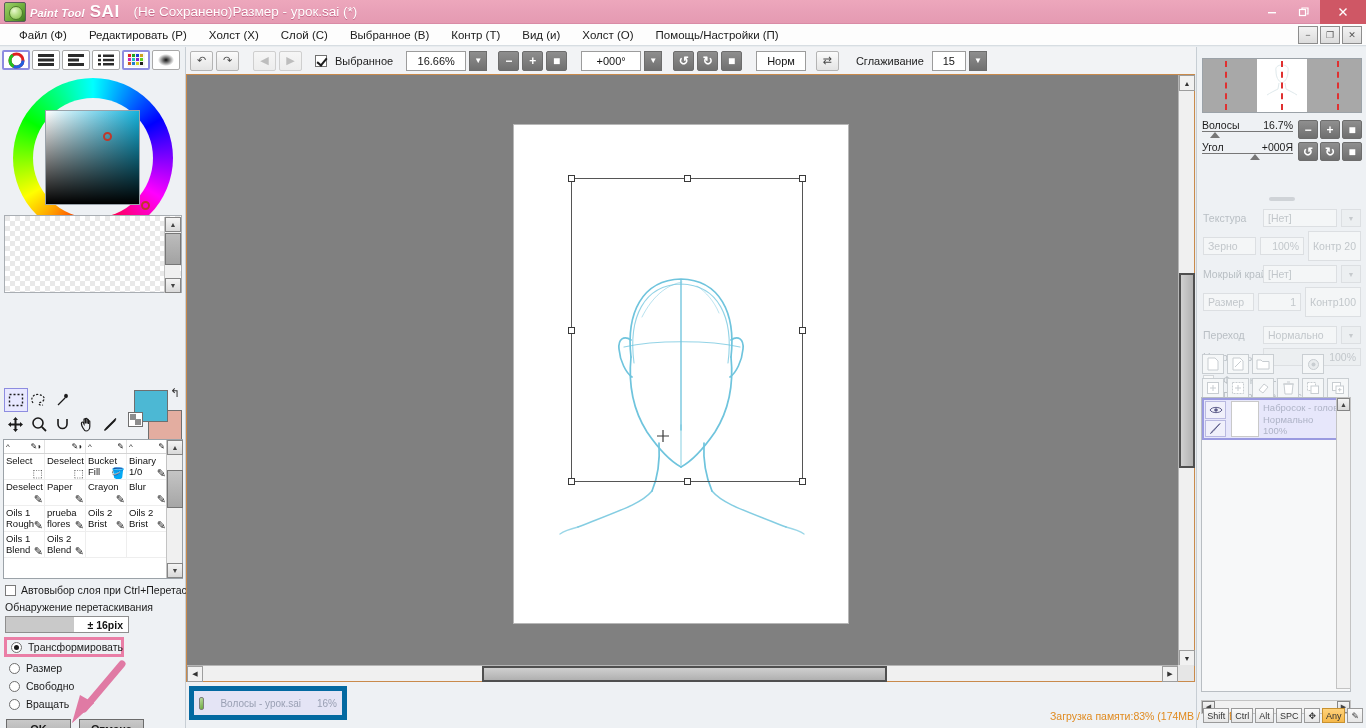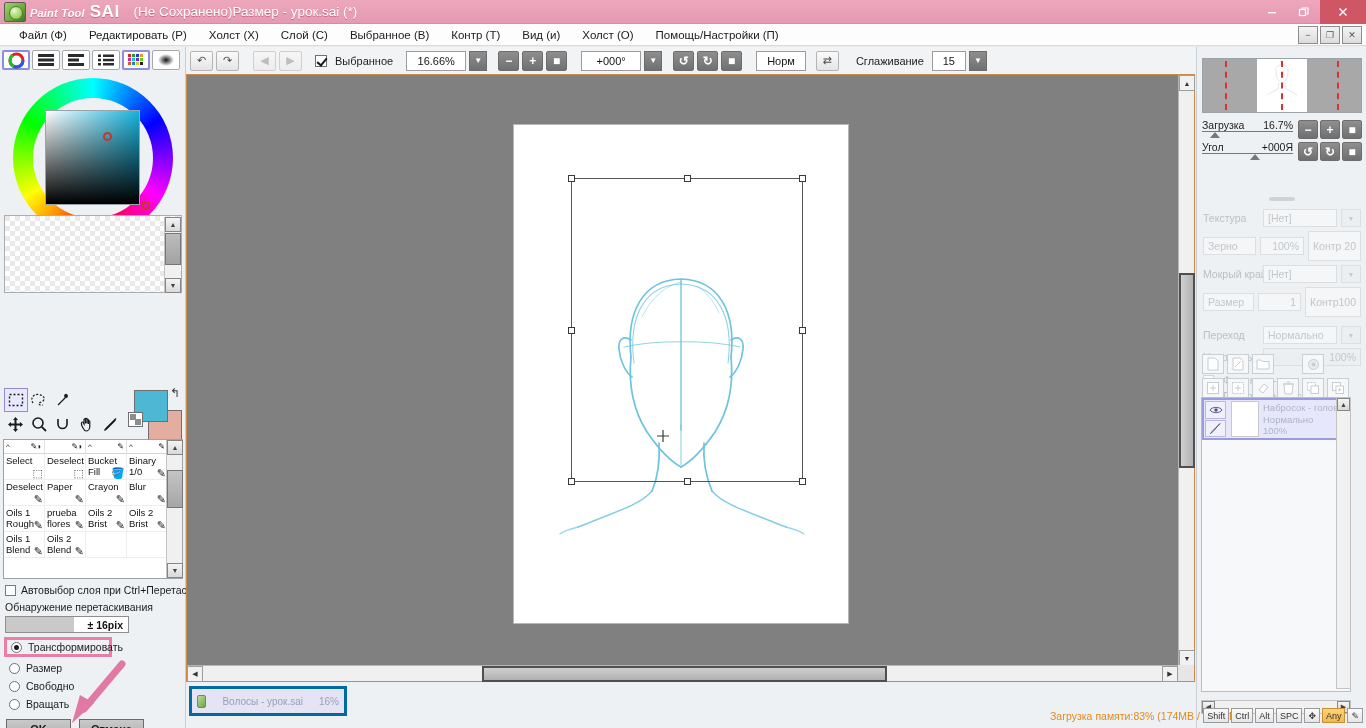--- a/index.html
+++ b/index.html
@@ -193,21 +193,21 @@
   .sliderbox {
     margin:2px 5px 4px 5px; width:124px; height:17px; border:1px solid #8e8e8e; background:#ffffff;
     position:relative; display:flex; align-items:center; justify-content:flex-end; padding-right:5px;
   }
   .sliderfill { position:absolute; left:0; top:0; height:15px; width:68px; background:#c9c9c9; }
   .sliderval { position:relative; font-size:10.5px; color:#111; font-weight:bold; }
   .radio { width:11px; height:11px; border:1px solid #6f6f6f; border-radius:50%; background:#fff;
            margin-right:6px; flex:none; position:relative; }
   .radio.on:after { content:""; position:absolute; left:2px; top:2px; width:5px; height:5px;
                     border-radius:50%; background:#1a1a1a; }
-  .hl-box { border:3px solid #ea7ea6; padding:1px 4px; margin:2px 4px; display:flex; align-items:center; width:108px;}
+  .hl-box { border:3px solid #ea7ea6; padding:1px 4px; margin:2px 4px; display:flex; align-items:center; width:120px;}
   .btnrow { display:flex; gap:8px; padding:6px 6px 0 6px; }
   .dlgbtn {
     width:65px; height:20px; border:1px solid #6b6b6b; background:linear-gradient(#c9c9c9,#aeaeae);
     display:flex; align-items:center; justify-content:center; font-size:11px; font-weight:bold; color:#1b1b1b;
   }
   .arrow-anno { position:absolute; left:60px; top:612px; width:70px; height:70px; pointer-events:none; }
 
   
   .canvasframe {
     position:absolute; left:186px; top:74px; width:1009px; height:608px;
@@ -284,21 +284,21 @@
   .lvis { width:22px; display:flex; flex-direction:column; gap:1px; }
   .lvbtn { width:21px; height:19px; border:1px solid #b9b9e0; background:#f0f0fb;
            display:flex; align-items:center; justify-content:center; font-size:10px; color:#5c5c8a;}
   .lthumb { width:28px; height:36px; background:#ffffff; border:1px solid #c9c9c9; margin:0 4px; }
   .linfo { flex:1; font-size:9.5px; line-height:11.5px; color:#aeb3c6; padding-top:1px; }
 
   
   .taskbar { position:absolute; left:186px; top:682px; width:1010px; height:46px; background:#eef1f4; }
   .taskitem {
     position:absolute; left:3px; top:4px; width:158px; height:20px;
-    background:#e4e4f5; border:3px solid #0369a1; display:flex; align-items:center;
+    background:#e4e4f5; border:5px solid #0369a1; display:flex; align-items:center;
     gap:16px; padding:12px 5px;
   }
   .taskicon { width:14px; height:13px; background:linear-gradient(135deg,#bcdca0,#6aa83e); border:1px solid #7d7d7d; border-radius:2px;}
   .tasktxt { font-size:10px; color:#9aa0b4; white-space:nowrap; }
   .memstat {
     position:absolute; left:1050px; top:710px; font-size:10.5px; color:#e08a1e; white-space:nowrap;
   }
   .keyrow { position:absolute; right:3px; top:708px; display:flex; gap:2px; }
   .keybox { height:15px; border:1px solid #9a9a9a; background:linear-gradient(#fafafa,#e6e6e6);
             display:flex; align-items:center; justify-content:center; font-size:9px; color:#333; padding:0 3px; }
@@ -701,21 +701,21 @@
         </svg>
       </div>
       <div class="guideline" style="left:22px;"></div>
       <div class="guideline" style="left:78px;"></div>
       <div class="guideline" style="left:134px;"></div>
     </div>
 
     <div class="zoomrow" style="top:72px;">
       <div style="width:106px;">
         <div style="display:flex; justify-content:space-between; border-bottom:1px solid #777;">
-          <span class="zlabel">Загрузка</span>
+          <span class="zlabel">Волосы</span>
           <span class="zlabel">16.7%</span>
         </div>
         <div style="position:relative;height:7px;">
           <div class="tri" style="position:absolute;left:8px;top:0"></div>
         </div>
       </div>
       <div style="display:flex; gap:2px; margin-left:5px;">
         <div class="sqbtn">−</div>
         <div class="sqbtn">+</div>
         <div class="sqbtn">■</div>

